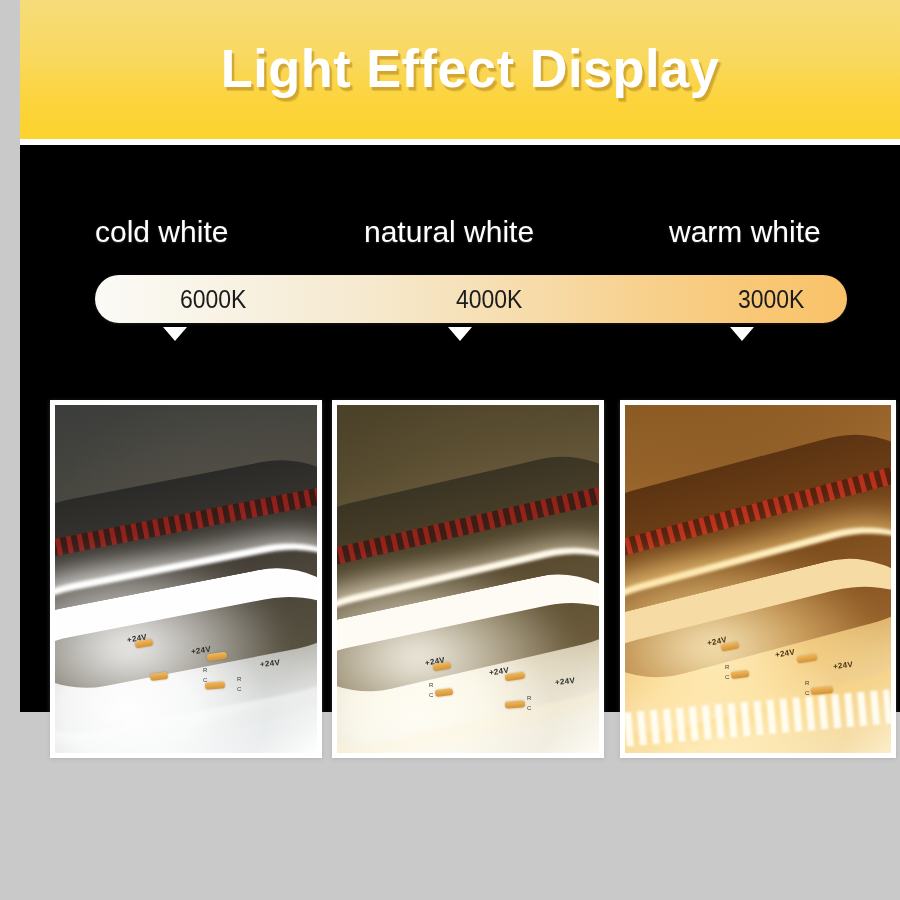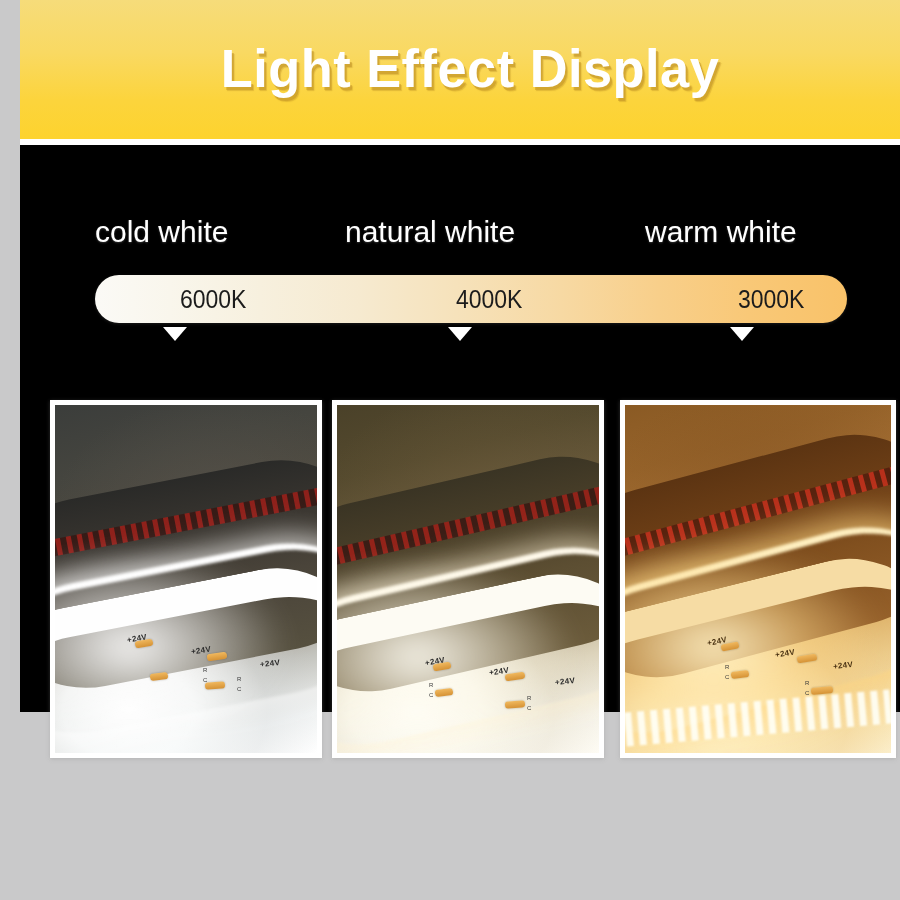--- a/index.html
+++ b/index.html
@@ -35,22 +35,22 @@
   .cct-labels{
     position:absolute; left:0; top:212px; width:900px; height:48px;
   }
   .cct-label{
     position:absolute; top:0;
     font-size:30px; color:#ffffff; font-weight:400;
     white-space:nowrap; line-height:40px;
     text-shadow:0 1px 2px rgba(150,150,150,.35);
   }
   .cct-label.l0{ left:75px; }
-  .cct-label.l1{ left:325px; }
-  .cct-label.l2{ left:625px; }
+  .cct-label.l1{ left:344px; }
+  .cct-label.l2{ left:649px; }
 
   
   .cct-bar{
     position:absolute; left:75px; top:275px; width:752px; height:48px;
     border-radius:24px;
     background:linear-gradient(90deg,
         #fbfaf6 0%, #f9f6ec 10%, #f7f0de 22%,
         #f6ead0 35%, #f6e2bb 48%, #f7d9a3 62%,
         #f8cf8a 75%, #f9c877 87%, #f9c269 100%);
     box-shadow:0 1px 3px rgba(120,120,120,.22);

